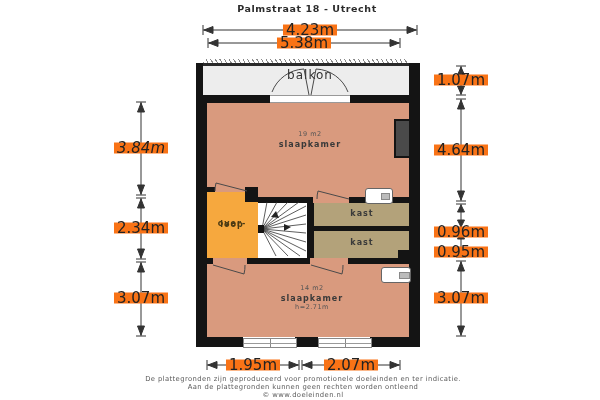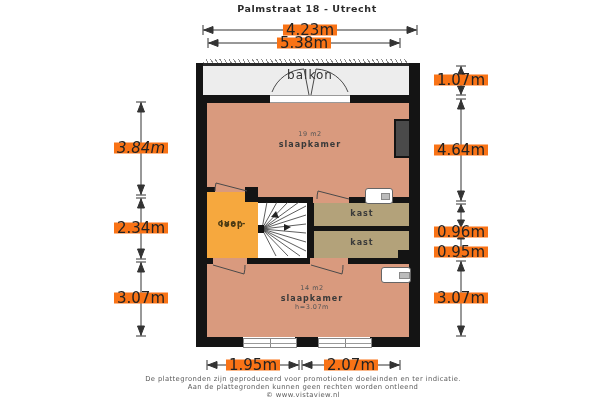--- a/index.html
+++ b/index.html
@@ -186,32 +186,32 @@
 
   <div class="room-sub ctr" style="left:310px;top:75px;font-size:12px;color:#333;letter-spacing:1px;">balkon</div>
   <div class="room-sub ctr" style="left:310px;top:134px;">19 m2</div>
   <div class="room-label ctr" style="left:310px;top:144px;">slaapkamer</div>
   <div class="room-label ctr" style="left:232px;top:223px;color:#4a3a14;">over-</div>
   <div class="room-label ctr" style="left:232px;top:224px;color:#4a3a14;">loop</div>
   <div class="room-label ctr" style="left:362px;top:213px;">kast</div>
   <div class="room-label ctr" style="left:362px;top:242px;">kast</div>
   <div class="room-sub ctr" style="left:312px;top:288px;">14 m2</div>
   <div class="room-label ctr" style="left:312px;top:298px;">slaapkamer</div>
-  <div class="room-sub ctr" style="left:312px;top:307px;">h=3.07m</div>
+  <div class="room-sub ctr" style="left:312px;top:307px;">h=2.71m</div>
 
   <div class="dim-label ctr" style="left:310px;top:30px;">4.23m</div>
   <div class="dim-label ctr" style="left:304px;top:43px;">5.38m</div>
   <div class="dim-label ctr" style="left:141px;top:148px;font-style:italic;">3.84m</div>
   <div class="dim-label ctr" style="left:141px;top:228px;">2.34m</div>
   <div class="dim-label ctr" style="left:141px;top:298px;">3.07m</div>
   <div class="dim-label ctr" style="left:461px;top:80px;">1.07m</div>
   <div class="dim-label ctr" style="left:461px;top:150px;">4.64m</div>
   <div class="dim-label ctr" style="left:461px;top:216px;margin-top:36px;">0.95m</div>
   <div class="dim-label ctr" style="left:461px;top:232px;">0.96m</div>
   <div class="dim-label ctr" style="left:461px;top:298px;">3.07m</div>
   <div class="dim-label ctr" style="left:253px;top:365px;text-align:center;">1.95m</div>
   <div class="dim-label ctr" style="left:351px;top:365px;">2.07m</div>
 
   <div class="footer-line" style="top:383px;">Aan de plattegronden kunnen geen rechten worden ontleend</div>
   <div class="footer-line" style="top:375px;">De plattegronden zijn geproduceerd voor promotionele doeleinden en ter indicatie.</div>
-  <div class="footer-line" style="top:391px;">© www.vistaview.nl</div>
+  <div class="footer-line" style="top:391px;">© www.doeleinden.nl</div>
 
 </div>
 
 </body></html>

